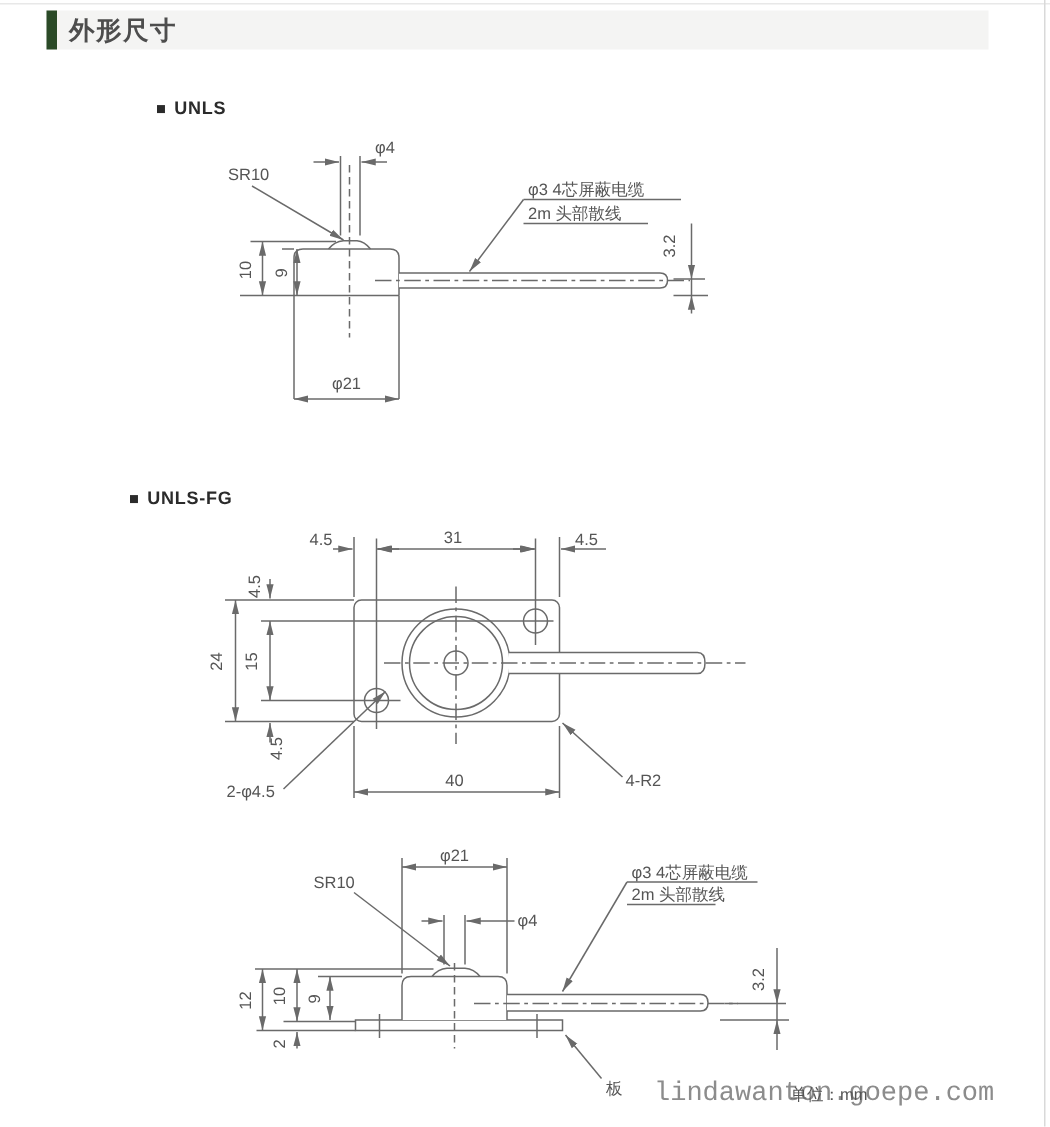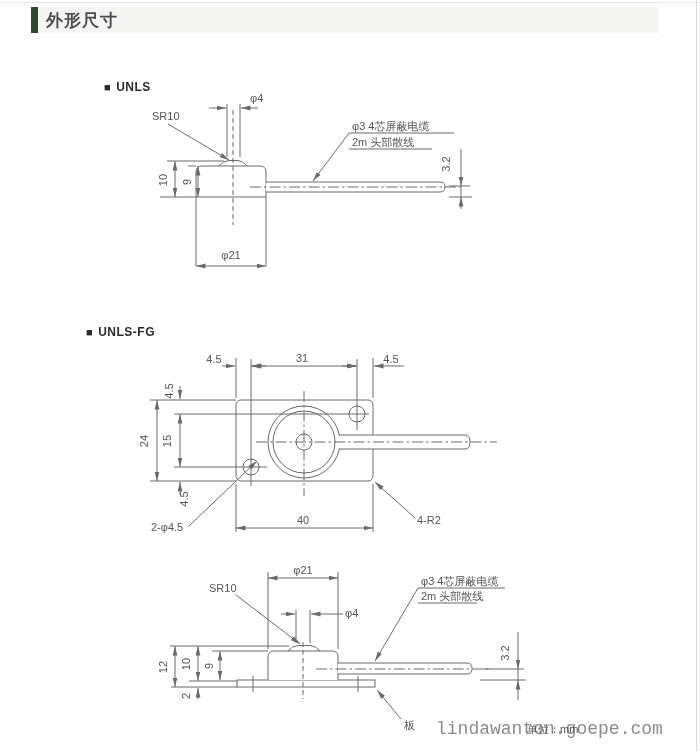--- a/index.html
+++ b/index.html
@@ -5,21 +5,21 @@
   html,body{margin:0;padding:0}
   body{width:700px;height:751px;position:relative;background:#fff;overflow:hidden;
        font-family:"Liberation Sans","DejaVu Sans",sans-serif}
   .topline{position:absolute;top:2px;left:0;width:700px;height:1px;background:#e8e8e8}
   .rightline{position:absolute;top:0;right:3px;width:1px;height:751px;background:#d9d9d9}
   .hdr{position:absolute;top:7px;left:31px;width:621px;height:26px;background:#f4f4f3;
        border-left:7px solid #2b4a27;display:flex;align-items:center}
   .hdr .t{font-size:17px;font-weight:bold;color:#4d4d4d;margin-left:8px;letter-spacing:1px}
   .sec{position:absolute;font-size:12px;font-weight:bold;color:#2b2b2b;letter-spacing:.5px}
   .sec .sq{font-size:11px;margin-right:5px}
-  #sec-unls{left:104px;top:80px}
+  #sec-unls{left:104px;top:65px}
   #sec-unlsfg{left:86px;top:325px}
   .wm{position:absolute;left:436px;top:719px;font-family:Liberation Mono, monospace;
       font-size:18px;color:#8c8c8c;white-space:nowrap}
   svg.draw{position:absolute;left:0;top:0}
   svg .s{stroke:#6a6a6a;stroke-width:1;fill:none}
   svg .f{fill:#fff}
   svg .cl{stroke-dasharray:11 3 2.5 3}
   svg .dsh{stroke-dasharray:5 3}
   svg text{font-family:"Liberation Sans","DejaVu Sans",sans-serif;font-size:11px;fill:#555;stroke:none}
   svg text.mid{text-anchor:middle}

